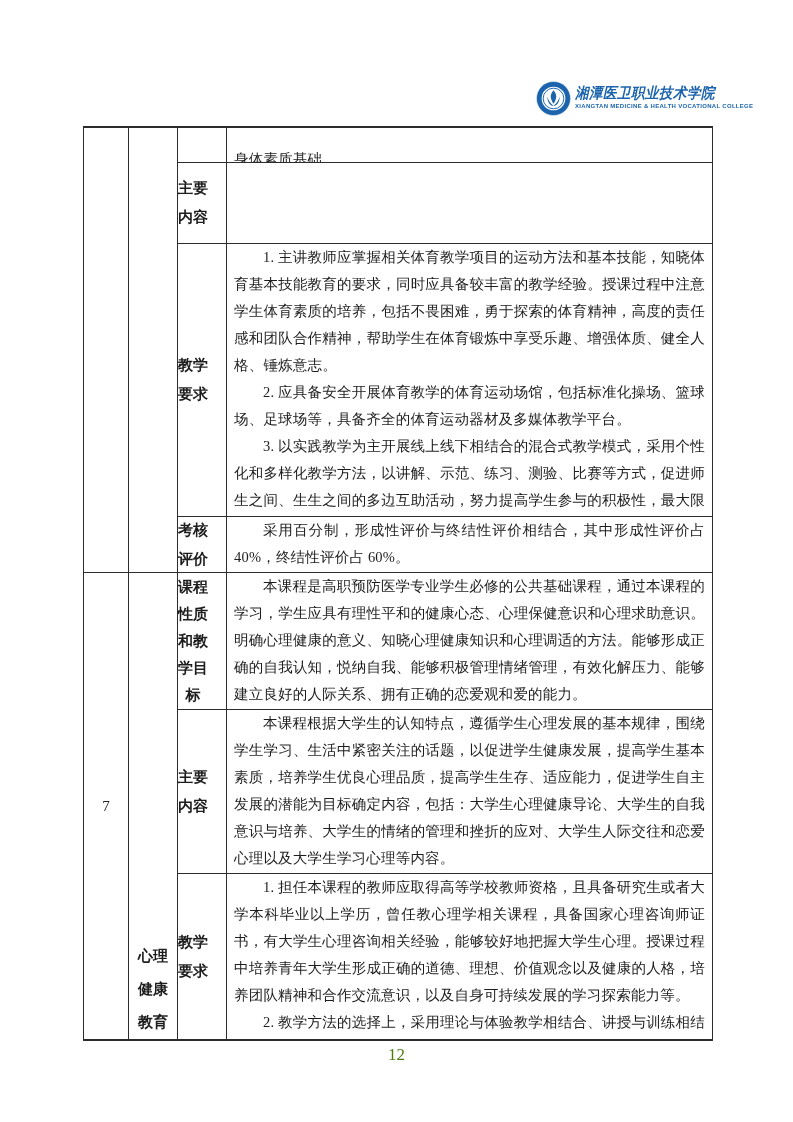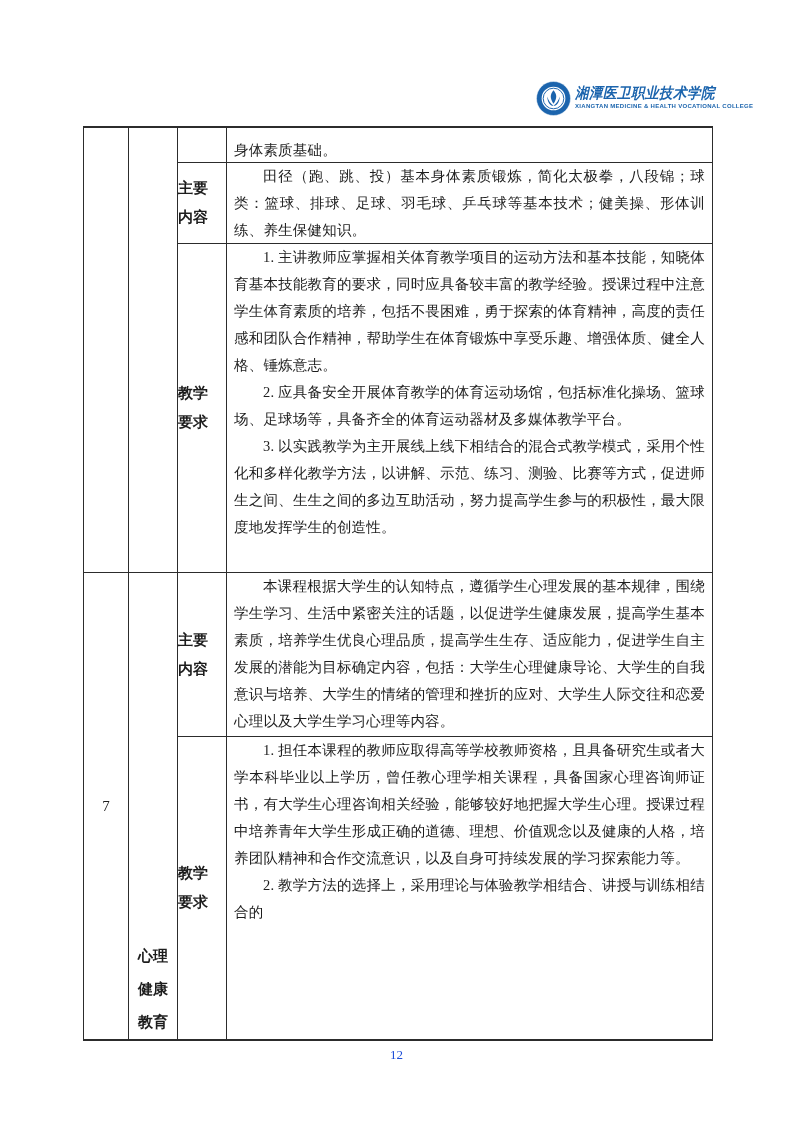--- a/index.html
+++ b/index.html
@@ -46,25 +46,25 @@
   .rows { flex:1; display:flex; flex-direction:column; min-width:0; }
   .trow { display:flex; flex-direction:row; border-bottom:1px solid #2c2c2c; min-height:0; overflow:hidden; }
   .trow:last-child { border-bottom:none; flex:1; }
   .lbl { width:49px; flex:0 0 49px; border-right:1px solid #2c2c2c;
          display:flex; align-items:center; justify-content:flex-start; }
   .content { flex:1; padding:0 7px; overflow:hidden; }
   .content p {
     font-size:14.5px; line-height:27px; text-align:justify; text-indent:2em;
     letter-spacing:0.2px;
   }
-  .content.carry p { text-indent:0; padding-top:10px;font-family:Liberation Mono, monospace; }
+  .content.carry p { text-indent:0; padding-top:18px; }
 
   
   .footer { position:absolute; left:0; top:1029px; width:793px; text-align:center; }
-  .page-num { font-size:13px; color:#1d4ed8; }
+  .page-num { font-size:17px; color:#4d7c0f; }
 </style>
 </head>
 <body>
 
 <div class="page">
 
   <div class="logo-wrap">
     <svg class="emblem" viewBox="0 0 36 36">
       <circle cx="18" cy="18" r="17.5" fill="#1b64ad"></circle>
       <circle cx="18" cy="18" r="12.2" fill="#ffffff"></circle>
@@ -89,45 +89,58 @@
         <div class="trow" style="height:35px">
           <div class="lbl"></div>
           <div class="content carry">
             <p>身体素质基础。</p>
           </div>
         </div>
         <div class="trow" style="height:81px">
           <div class="lbl">
             <span class="vtxt">主要内容</span>
           </div>
-          <div class="content">
-            <p>田径（跑、跳、投）基本身体素质锻炼，简化太极拳，八段锦；球类：篮球、排球、足球、羽毛球、乒乓球等基本技术；健美操、形体训练、养生保健知识。</p>
-          </div>
         </div>
         <div class="trow" style="height:273px">
           <div class="lbl">
             <span class="vtxt">教学要求</span>
           </div>
           <div class="content">
             <p>1. 主讲教师应掌握相关体育教学项目的运动方法和基本技能，知晓体育基本技能教育的要求，同时应具备较丰富的教学经验。授课过程中注意学生体育素质的培养，包括不畏困难，勇于探索的体育精神，高度的责任感和团队合作精神，帮助学生在体育锻炼中享受乐趣、增强体质、健全人格、锤炼意志。</p>
             <p>2. 应具备安全开展体育教学的体育运动场馆，包括标准化操场、篮球场、足球场等，具备齐全的体育运动器材及多媒体教学平台。</p>
             <p>3. 以实践教学为主开展线上线下相结合的混合式教学模式，采用个性化和多样化教学方法，以讲解、示范、练习、测验、比赛等方式，促进师生之间、生生之间的多边互助活动，努力提高学生参与的积极性，最大限度地发挥学生的创造性。</p>
+          </div>
+        </div>
+        <div class="trow">
+          <div class="lbl">
+            <span class="vtxt">考核评价</span>
+          </div>
+          <div class="content">
+            <p>采用百分制，形成性评价与终结性评价相结合，其中形成性评价占 40%，终结性评价占 60%。</p>
           </div>
         </div>
       </div>
     </div>
 
     <div class="band b7">
       <div class="colnum">
         <span>7</span>
       </div>
       <div class="colname">
         <span class="vtxt" style="line-height:33px">心理健康教育</span>
       </div>
       <div class="rows">
+        <div class="trow" style="height:137px">
+          <div class="lbl">
+            <span class="vtxt" style="line-height:27px">课程性质和教学目标</span>
+          </div>
+          <div class="content">
+            <p>本课程是高职预防医学专业学生必修的公共基础课程，通过本课程的学习，学生应具有理性平和的健康心态、心理保健意识和心理求助意识。明确心理健康的意义、知晓心理健康知识和心理调适的方法。能够形成正确的自我认知，悦纳自我、能够积极管理情绪管理，有效化解压力、能够建立良好的人际关系、拥有正确的恋爱观和爱的能力。</p>
+          </div>
+        </div>
         <div class="trow" style="height:164px">
           <div class="lbl">
             <span class="vtxt">主要内容</span>
           </div>
           <div class="content">
             <p>本课程根据大学生的认知特点，遵循学生心理发展的基本规律，围绕学生学习、生活中紧密关注的话题，以促进学生健康发展，提高学生基本素质，培养学生优良心理品质，提高学生生存、适应能力，促进学生自主发展的潜能为目标确定内容，包括：大学生心理健康导论、大学生的自我意识与培养、大学生的情绪的管理和挫折的应对、大学生人际交往和恋爱心理以及大学生学习心理等内容。</p>
           </div>
         </div>
         <div class="trow">
           <div class="lbl">

